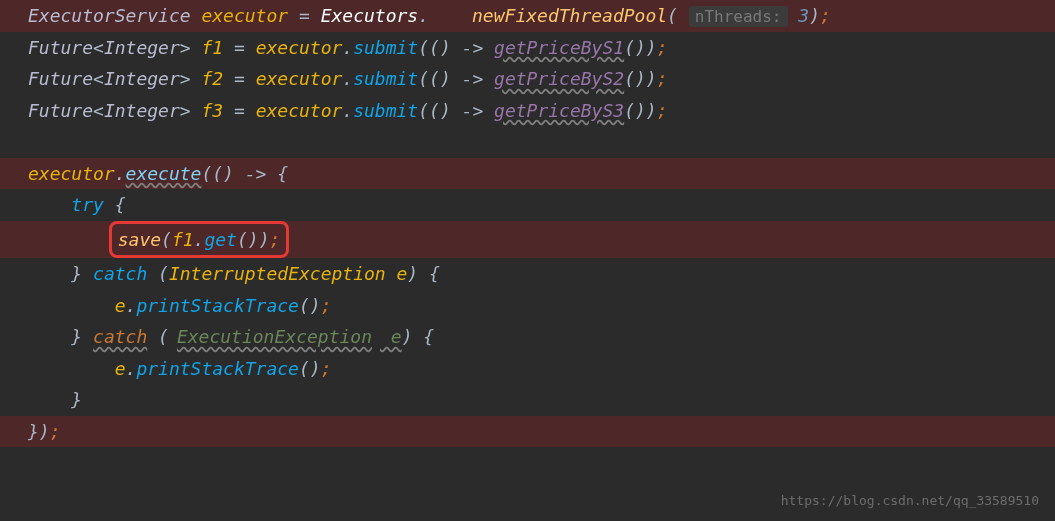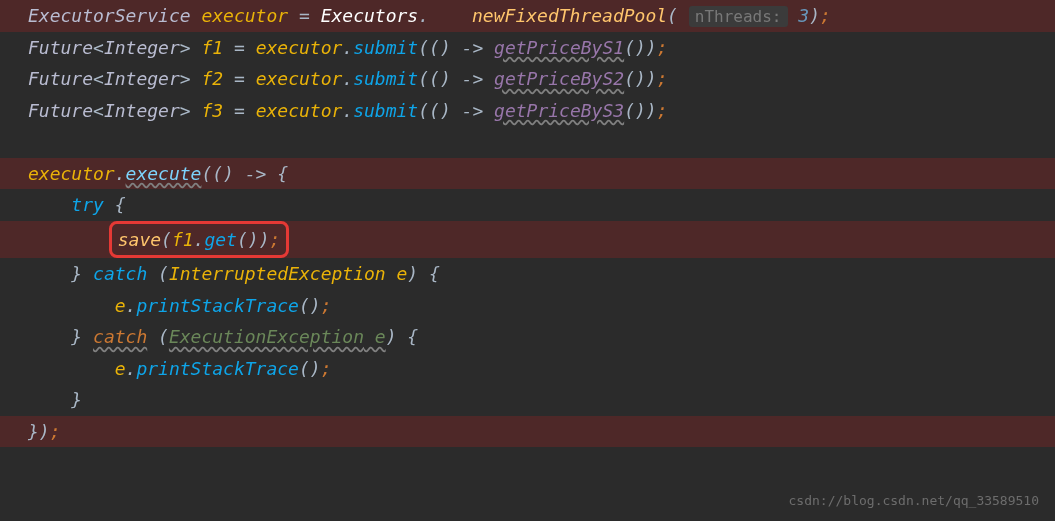--- a/index.html
+++ b/index.html
@@ -59,20 +59,21 @@
     }
     .catch-wavy {
       color: #cc7832;
       text-decoration: underline wavy #808080;
       text-underline-offset: 3px;
     }
     .exec-wavy {
       color: #6a8759;
       text-decoration: underline wavy #808080;
       text-underline-offset: 3px;
+      margin-left: 8px;
     }
     .save-call { color: #ffc66d; }
     .red-box {
       border: 3px solid #e53935;
       border-radius: 8px;
       display: inline-block;
       padding: 0 6px;
       margin-left: -6px;
     }
     .watermark {
@@ -98,13 +99,13 @@
   <div class="line"><span>    </span><span class="keyword">try</span><span class="punct"> {</span></div>
   <div class="line hl"><span>        </span><span class="red-box"><span class="save-call">save</span><span class="punct">(</span><span class="var">f1</span><span class="punct">.</span><span class="method">get</span><span class="punct">()</span><span class="punct">)</span><span class="semi">;</span></span></div>
   <div class="line"><span>    </span><span class="punct">} </span><span class="keyword">catch</span><span class="punct"> (</span><span class="var">InterruptedException</span><span class="var"> e</span><span class="punct">) {</span></div>
   <div class="line"><span>        </span><span class="var">e</span><span class="punct">.</span><span class="method">printStackTrace</span><span class="punct">()</span><span class="semi">;</span></div>
   <div class="line"><span>    </span><span class="punct">} </span><span class="catch-wavy">catch</span><span class="punct"> (</span><span class="exec-wavy">ExecutionException</span><span class="exec-wavy"> e</span><span class="punct">) {</span></div>
   <div class="line"><span>        </span><span class="var">e</span><span class="punct">.</span><span class="method">printStackTrace</span><span class="punct">()</span><span class="semi">;</span></div>
   <div class="line"><span>    </span><span class="punct">}</span></div>
   <div class="line hl"><span class="punct">})</span><span class="semi">;</span></div>
 </div>
 
-<div class="watermark">csdn://blog.csdn.net/qq_33589510</div>
+<div class="watermark">https://blog.csdn.net/qq_33589510</div>
 
 </body></html>

